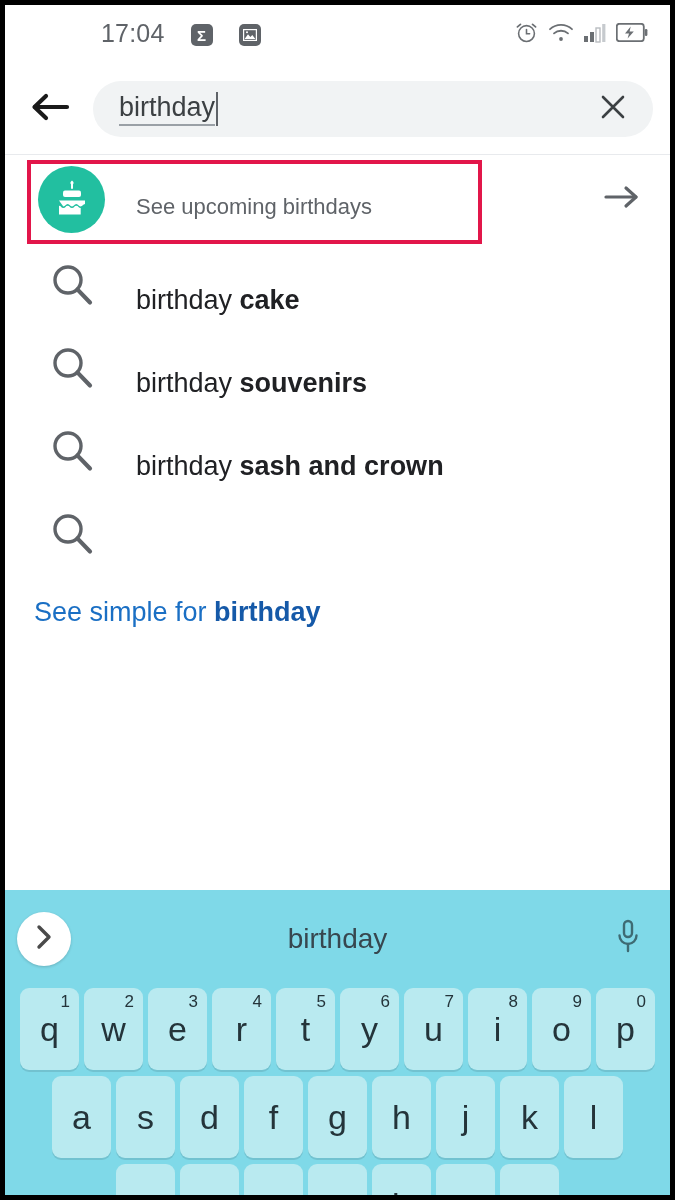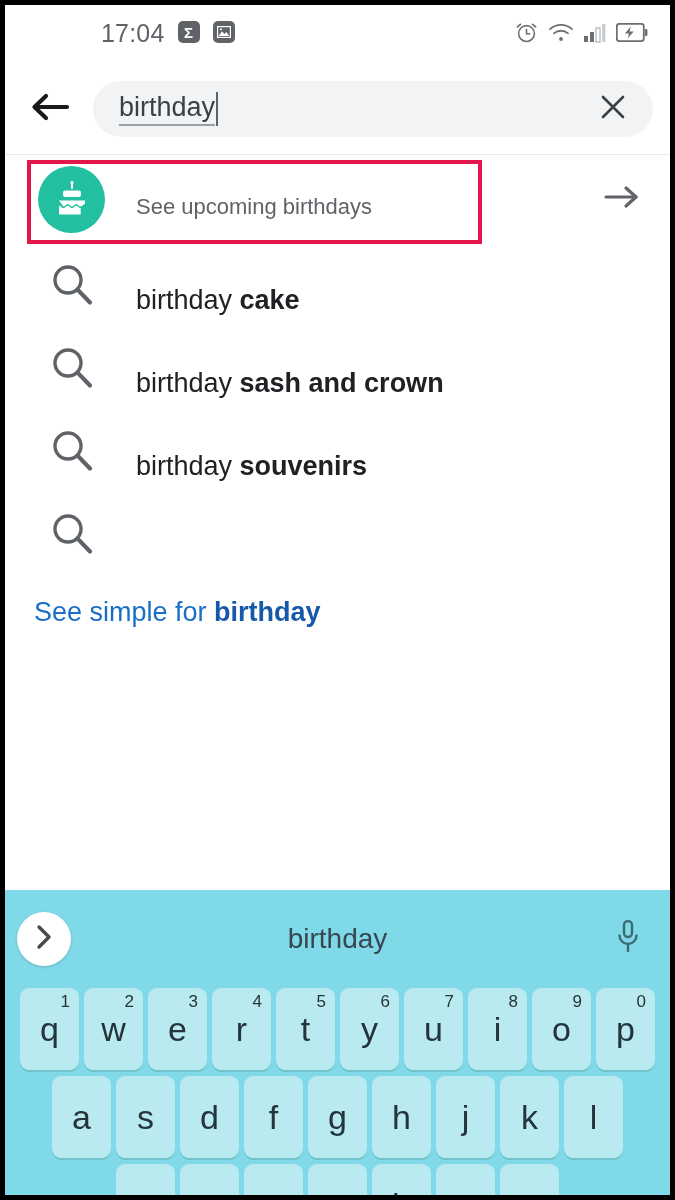--- a/index.html
+++ b/index.html
@@ -18,21 +18,21 @@
   }
 
   
   #statusbar {
     position: relative;
     height: 58px;
     background: #ffffff;
   }
   #sb-left {
     position: absolute; left: 96px; top: 16px;
-    display: flex; align-items: flex-start; gap: 13px;
+    display: flex; align-items: flex-end; gap: 26px;
   }
   #sb-time {
     font-size: 25px; color: #5f6368; letter-spacing: .2px;
     line-height: 1;
   }
   .sb-badge {
     width: 22px; height: 22px; border-radius: 5px;
     background: #5f6368; color: #fff;
     font-size: 15px; font-weight: bold;
     display: flex; align-items: center; justify-content: center;
@@ -322,30 +322,30 @@
           </div>
           <div class="sugg-label"><span>birthday </span><b>cake</b></div>
         </div>
         <div class="sugg-row">
           <div class="sugg-icon">
             <svg width="46" height="46" viewBox="0 0 46 46">
               <circle cx="19" cy="18" r="13" fill="none" stroke="#5f6368" stroke-width="3.4"></circle>
               <path d="M28.6 27.6 L41 40.5" stroke="#5f6368" stroke-width="4.2" stroke-linecap="round"></path>
             </svg>
           </div>
-          <div class="sugg-label"><span>birthday </span><b>sash and crown</b></div>
+          <div class="sugg-label"><span>birthday </span><b>souvenirs</b></div>
         </div>
         <div class="sugg-row">
           <div class="sugg-icon">
             <svg width="46" height="46" viewBox="0 0 46 46">
               <circle cx="19" cy="18" r="13" fill="none" stroke="#5f6368" stroke-width="3.4"></circle>
               <path d="M28.6 27.6 L41 40.5" stroke="#5f6368" stroke-width="4.2" stroke-linecap="round"></path>
             </svg>
           </div>
-          <div class="sugg-label"><span>birthday </span><b>souvenirs</b></div>
+          <div class="sugg-label"><span>birthday </span><b>sash and crown</b></div>
         </div>
         <div class="sugg-row">
           <div class="sugg-icon">
             <svg width="46" height="46" viewBox="0 0 46 46">
               <circle cx="19" cy="18" r="13" fill="none" stroke="#5f6368" stroke-width="3.4"></circle>
               <path d="M28.6 27.6 L41 40.5" stroke="#5f6368" stroke-width="4.2" stroke-linecap="round"></path>
             </svg>
           </div>
         </div>
       </div>

